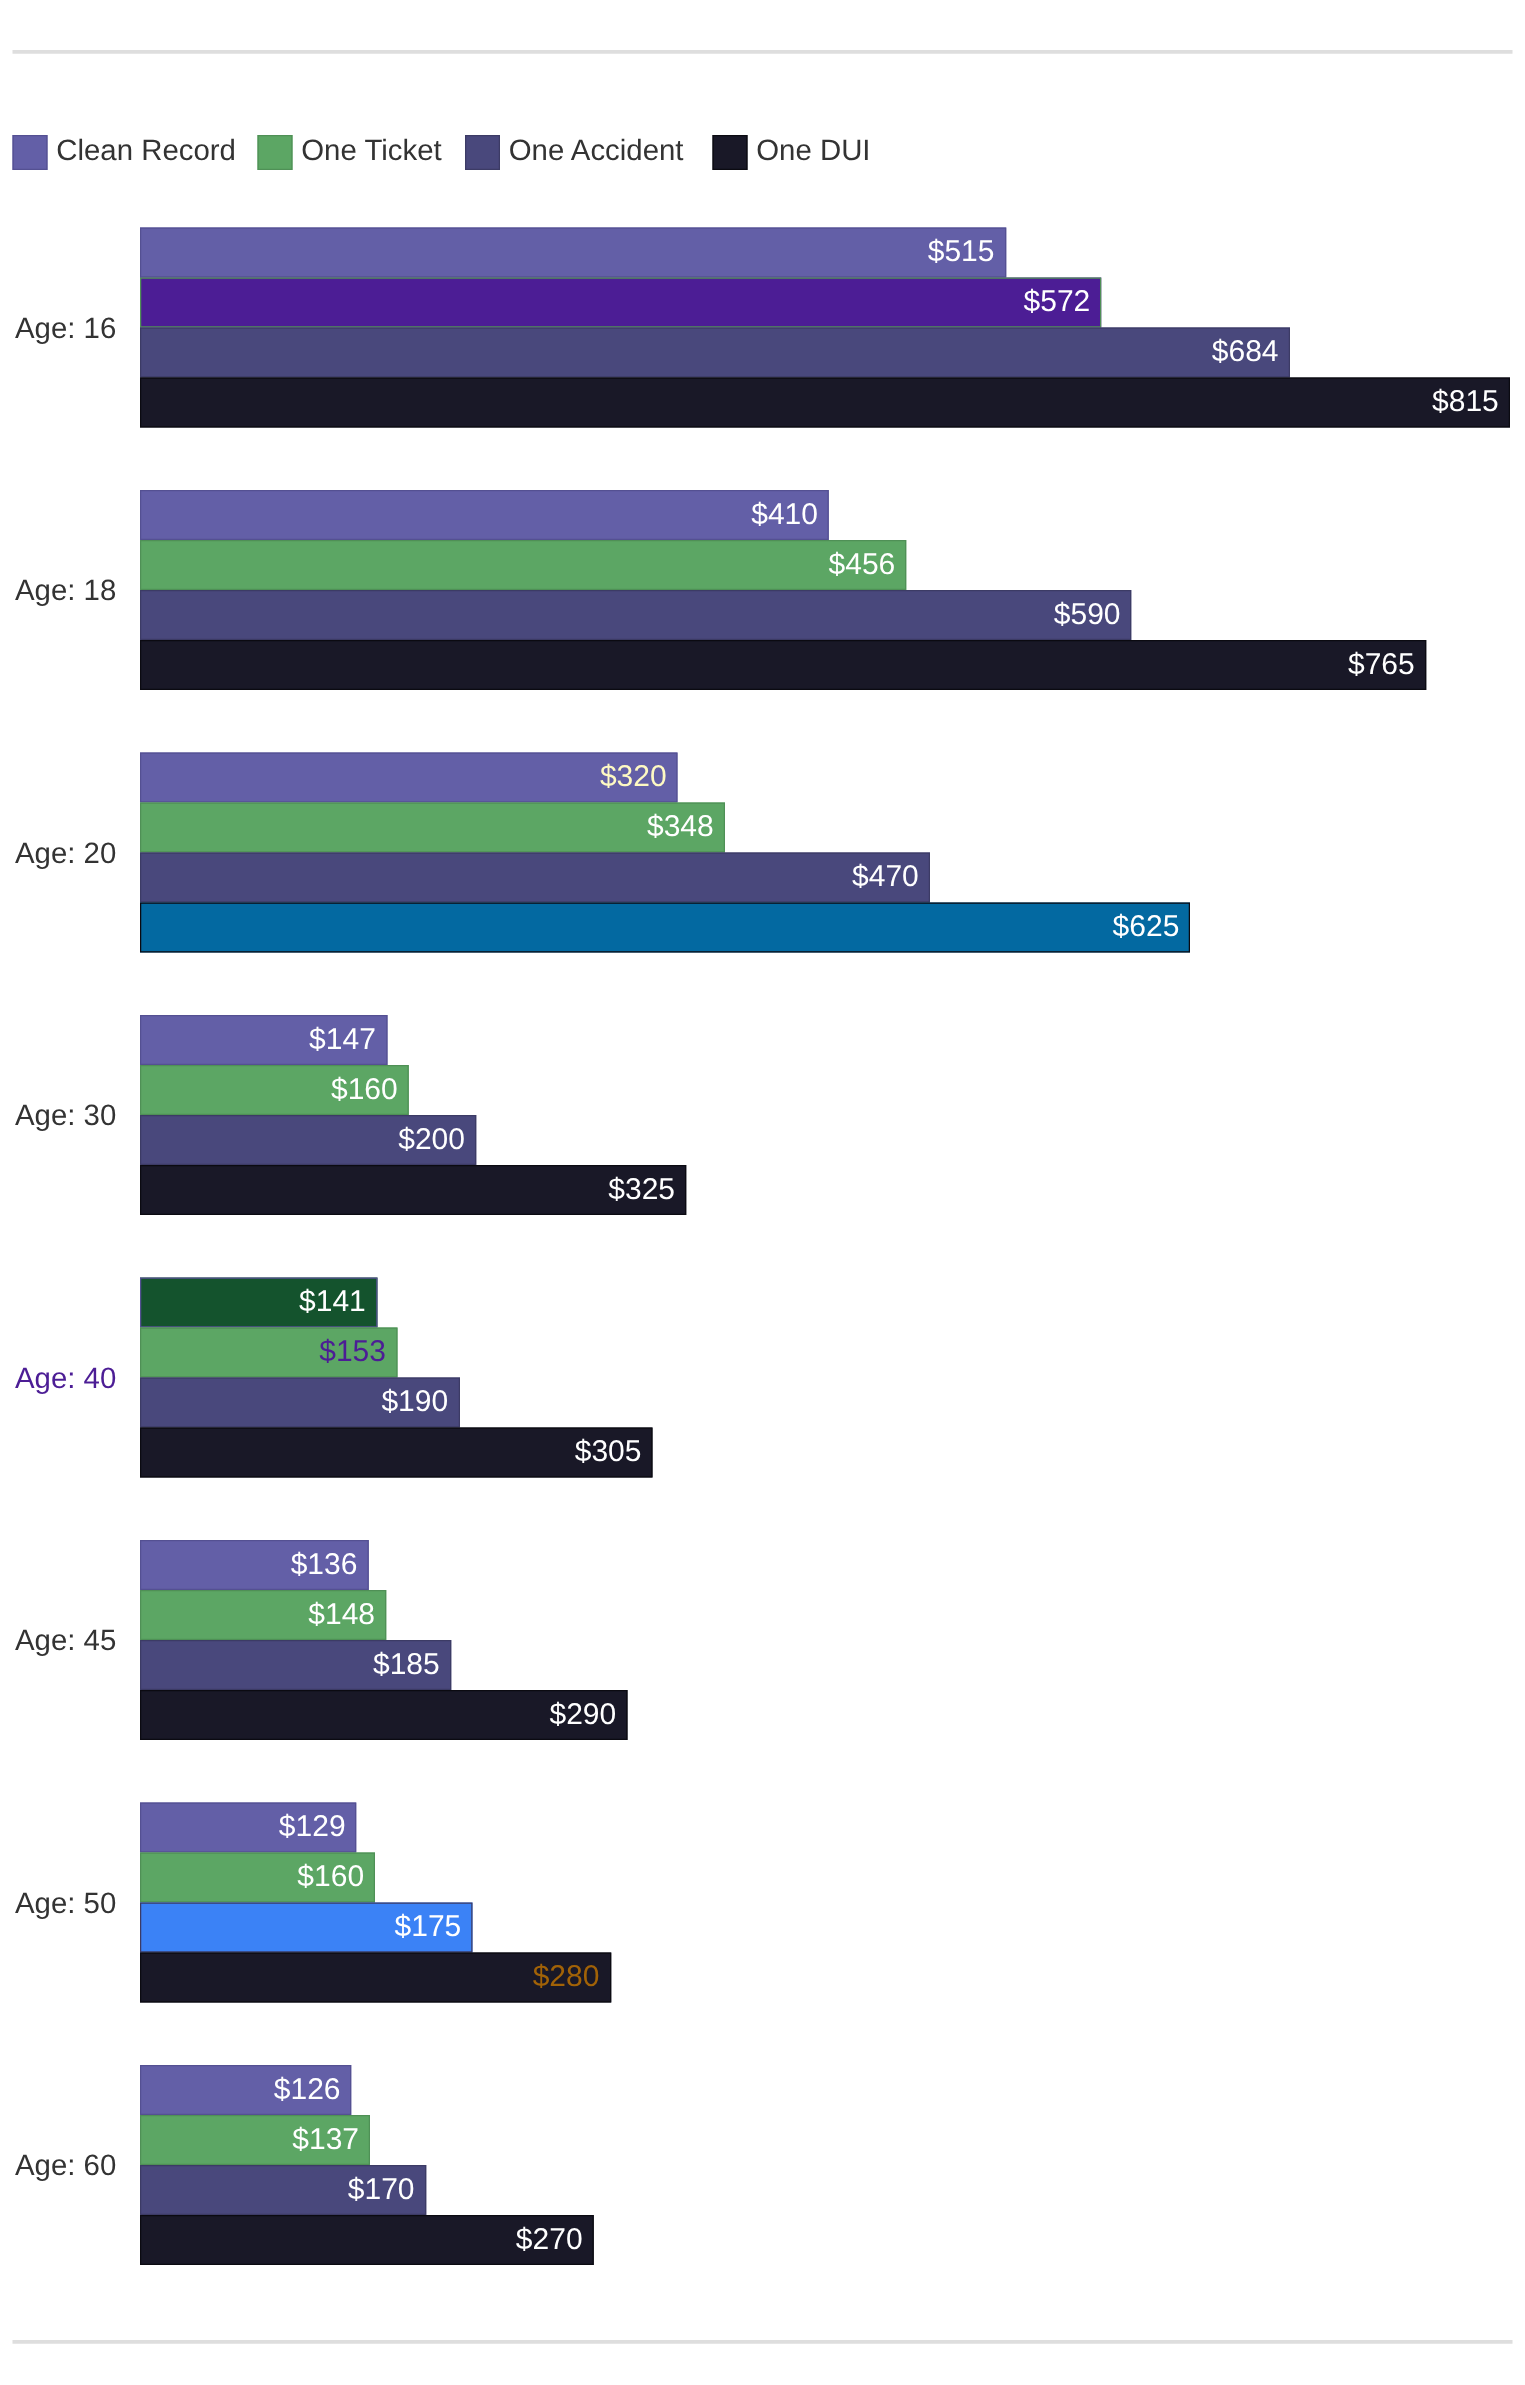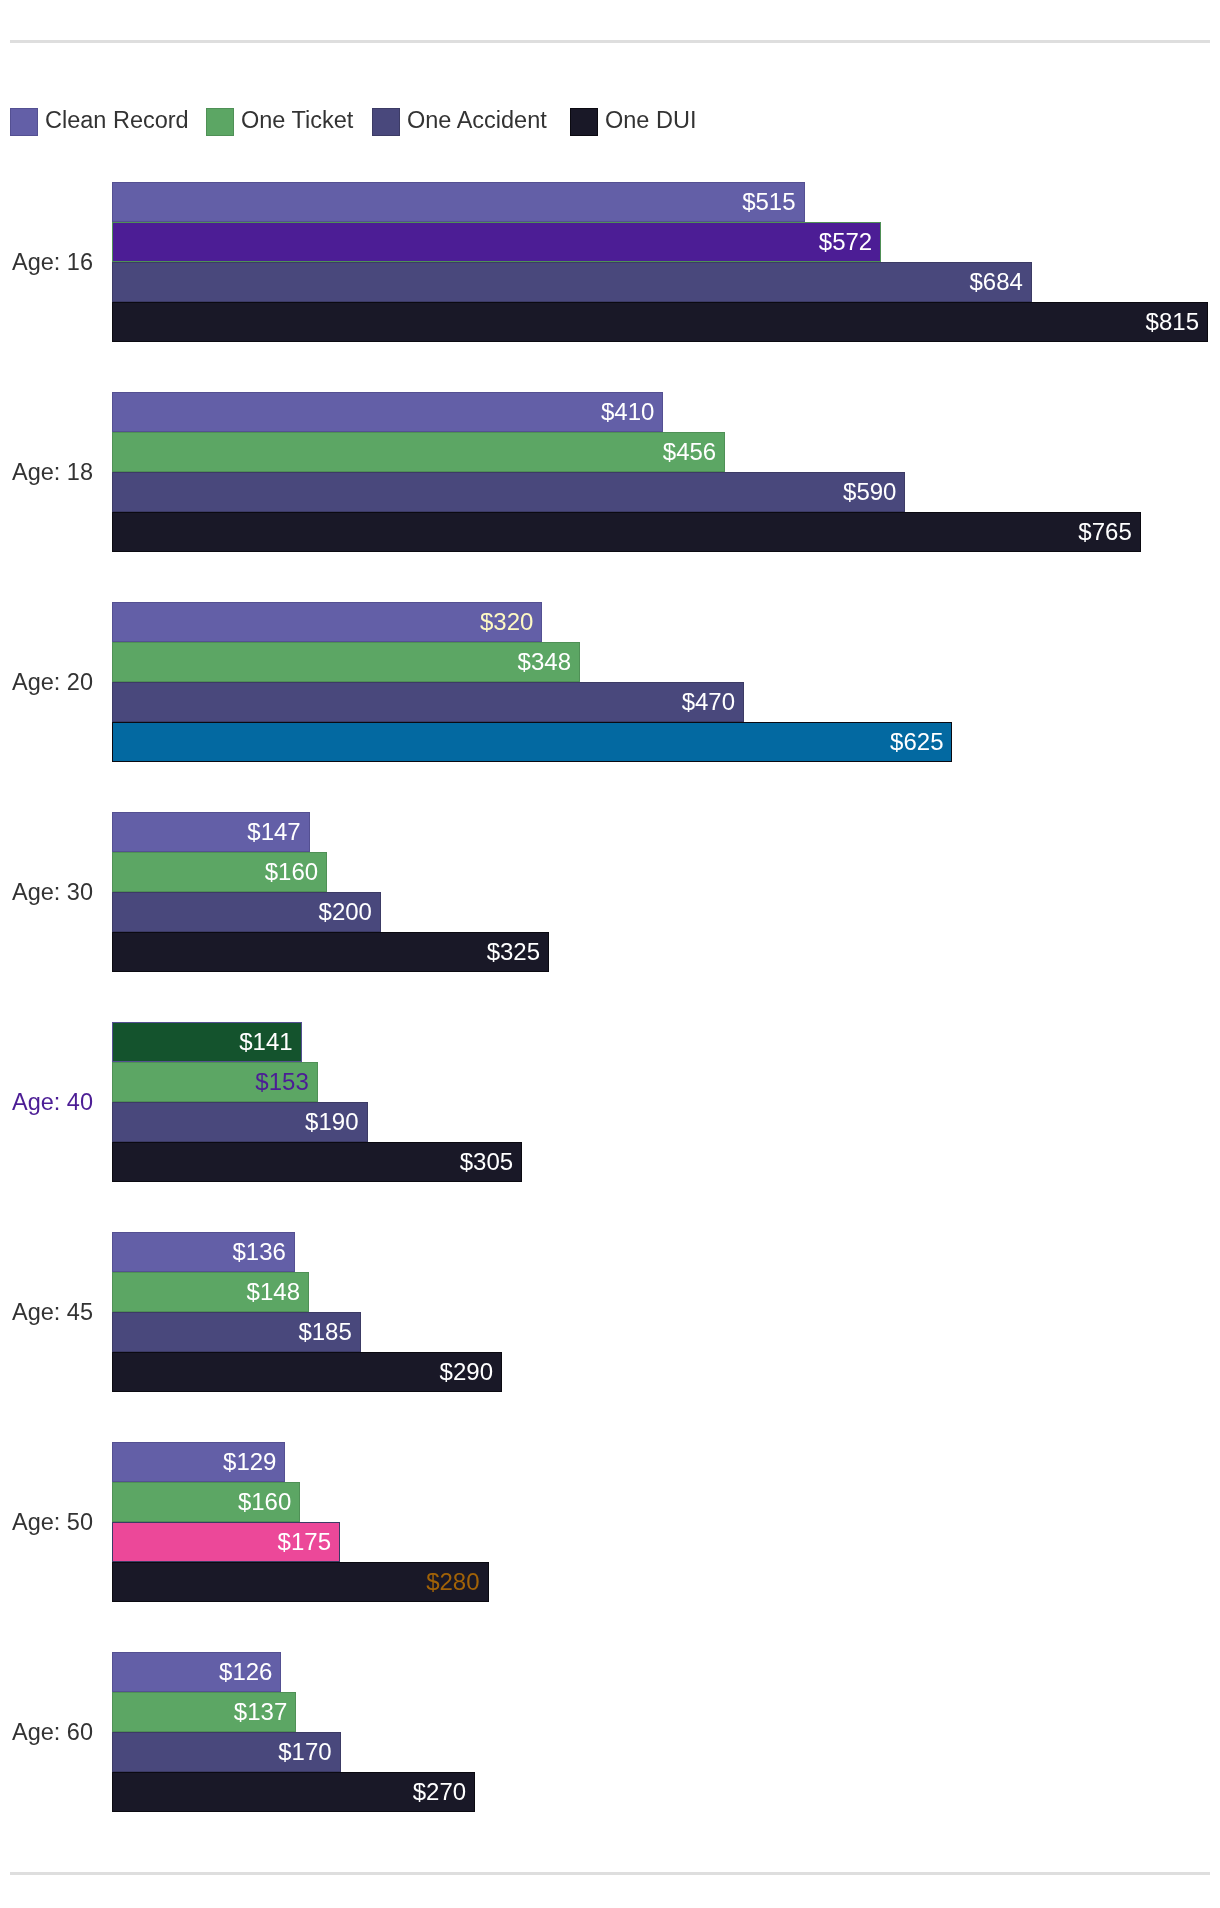--- a/index.html
+++ b/index.html
@@ -149,21 +149,21 @@
         </div>
     </div>
     <div class="group" style="top: 1442px;">
       <div class="cat-label" style="color: rgb(51, 51, 51);">Age: 50</div>
       <div class="bar" style="top: 0px; height: 40px; left: 112px; width: 173.477px; background: rgb(99, 95, 167); border-color: rgb(84, 80, 146);">
           <span class="bar-value" style="color: rgb(255, 255, 255);">$129</span>
         </div>
       <div class="bar" style="top: 40px; height: 40px; left: 112px; width: 188.27px; background: rgb(92, 166, 100); border-color: rgb(79, 144, 86);">
           <span class="bar-value" style="color: rgb(255, 255, 255);">$160</span>
         </div>
-      <div class="bar" style="top: 80px; height: 40px; left: 112px; width: 228px; background: #ec4899; border-color: rgb(60, 59, 101);">
+      <div class="bar" style="top: 80px; height: 40px; left: 112px; width: 266px; background: #3b82f6; border-color: rgb(60, 59, 101);">
           <span class="bar-value" style="color: rgb(255, 255, 255);">$175</span>
         </div>
       <div class="bar" style="top: 120px; height: 40px; left: 112px; width: 376.54px; background: rgb(25, 24, 39); border-color: rgb(11, 10, 17);">
           <span class="bar-value" style="color: #a16207;">$280</span>
         </div>
     </div>
     <div class="group" style="top: 1652px;">
       <div class="cat-label" style="color: rgb(51, 51, 51);">Age: 60</div>
       <div class="bar" style="top: 0px; height: 40px; left: 112px; width: 169.443px; background: rgb(99, 95, 167); border-color: rgb(84, 80, 146);">
           <span class="bar-value" style="color: rgb(255, 255, 255);">$126</span>

